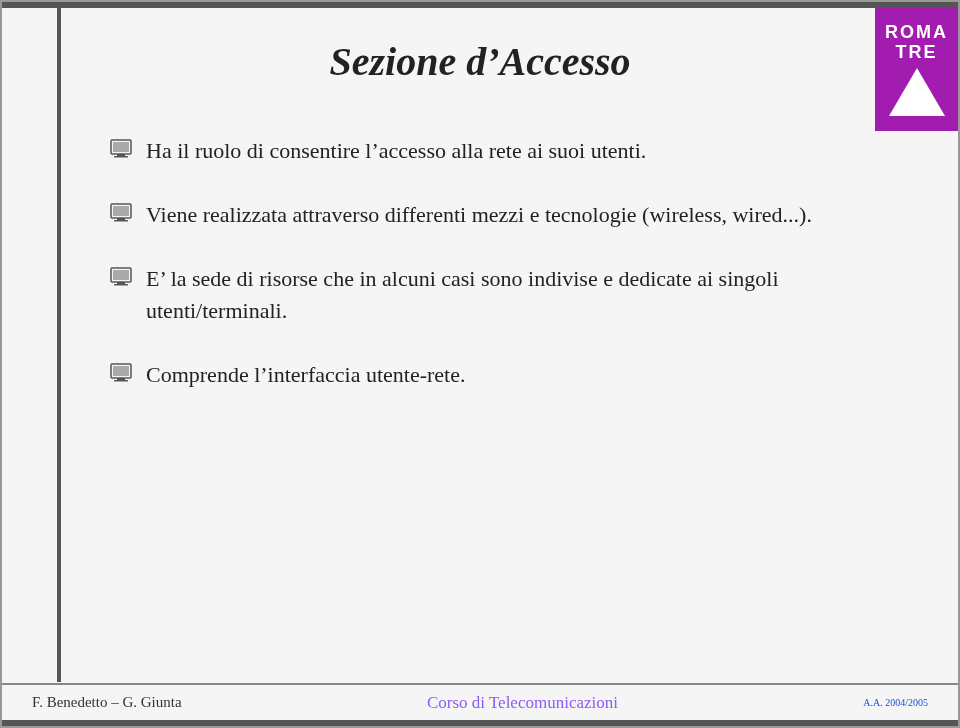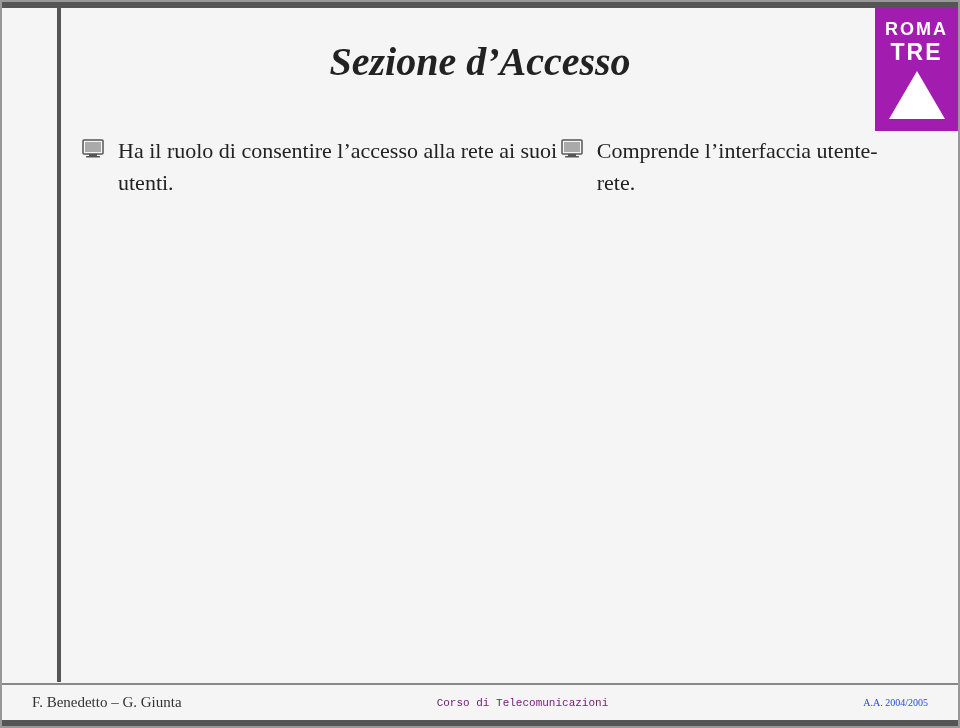--- a/index.html
+++ b/index.html
@@ -71,21 +71,21 @@
       color: white;
       font-size: 18px;
       font-weight: bold;
       font-family: Arial, sans-serif;
       letter-spacing: 2px;
       line-height: 1.1;
     }
 
     .logo-text-tre {
       color: white;
-      font-size: 23px;
+      font-size: 18px;
       font-weight: bold;
       font-family: Arial, sans-serif;
       letter-spacing: 2px;
       line-height: 1.1;
     }
 
     .logo-triangle {
       width: 0;
       height: 0;
       border-left: 28px solid transparent;
@@ -100,23 +100,23 @@
       left: 55px;
       top: 6px;
       width: 4px;
       height: calc(100% - 50px);
       background-color: #555;
     }
 
     
     .content {
       flex: 1;
-      padding: 40px 80px 20px 80px;
-      display: flex;
-      flex-direction: row;
+      padding: 40px 80px 20px 108px;
+      display: flex;
+      flex-direction: column;
       gap: 0px;
     }
 
     .bullet-item {
       display: flex;
       align-items: flex-start;
       margin-bottom: 32px;
       gap: 14px;
     }
 
@@ -152,23 +152,23 @@
       background-color: #f5f5f5;
     }
 
     .footer-left {
       font-size: 15px;
       color: #333;
       font-family: 'Times New Roman', Times, serif;
     }
 
     .footer-center {
-      font-size: 11px;
-      color: #701a75;
-      font-family: Liberation Mono, monospace;
+      font-size: 17px;
+      color: #8b5cf6;
+      font-family: Liberation Serif, serif;
     }
 
     .footer-right {
       font-size: 10px;
       color: #1d4ed8;
       font-family: 'Times New Roman', Times, serif;
     }
 
     .bottom-border {
       width: 100%;
@@ -202,21 +202,43 @@
 
           <rect x="1" y="2" width="20" height="14" rx="1" ry="1" fill="none" stroke="#555" stroke-width="1.5"></rect>
           <rect x="3" y="4" width="16" height="10" fill="#aaa"></rect>
           <rect x="7" y="16" width="8" height="2" fill="#555"></rect>
           <rect x="4" y="18" width="14" height="1.5" rx="0.5" fill="#555"></rect>
         </svg>
       </div>
       <p class="bullet-text">Ha il ruolo di consentire l’accesso alla rete ai suoi utenti.</p>
     </div>
 
-
+    <div class="bullet-item">
+      <div class="bullet-icon">
+        <svg viewBox="0 0 22 22" xmlns="http://www.w3.org/2000/svg">
+          <rect x="1" y="2" width="20" height="14" rx="1" ry="1" fill="none" stroke="#555" stroke-width="1.5"></rect>
+          <rect x="3" y="4" width="16" height="10" fill="#aaa"></rect>
+          <rect x="7" y="16" width="8" height="2" fill="#555"></rect>
+          <rect x="4" y="18" width="14" height="1.5" rx="0.5" fill="#555"></rect>
+        </svg>
+      </div>
+      <p class="bullet-text">Viene realizzata attraverso differenti mezzi e tecnologie (wireless, wired...).</p>
+    </div>
+
+    <div class="bullet-item">
+      <div class="bullet-icon">
+        <svg viewBox="0 0 22 22" xmlns="http://www.w3.org/2000/svg">
+          <rect x="1" y="2" width="20" height="14" rx="1" ry="1" fill="none" stroke="#555" stroke-width="1.5"></rect>
+          <rect x="3" y="4" width="16" height="10" fill="#aaa"></rect>
+          <rect x="7" y="16" width="8" height="2" fill="#555"></rect>
+          <rect x="4" y="18" width="14" height="1.5" rx="0.5" fill="#555"></rect>
+        </svg>
+      </div>
+      <p class="bullet-text">E’ la sede di risorse che in alcuni casi sono indivise e dedicate ai singoli utenti/terminali.</p>
+    </div>
 
     <div class="bullet-item">
       <div class="bullet-icon">
         <svg viewBox="0 0 22 22" xmlns="http://www.w3.org/2000/svg">
           <rect x="1" y="2" width="20" height="14" rx="1" ry="1" fill="none" stroke="#555" stroke-width="1.5"></rect>
           <rect x="3" y="4" width="16" height="10" fill="#aaa"></rect>
           <rect x="7" y="16" width="8" height="2" fill="#555"></rect>
           <rect x="4" y="18" width="14" height="1.5" rx="0.5" fill="#555"></rect>
         </svg>
       </div>

